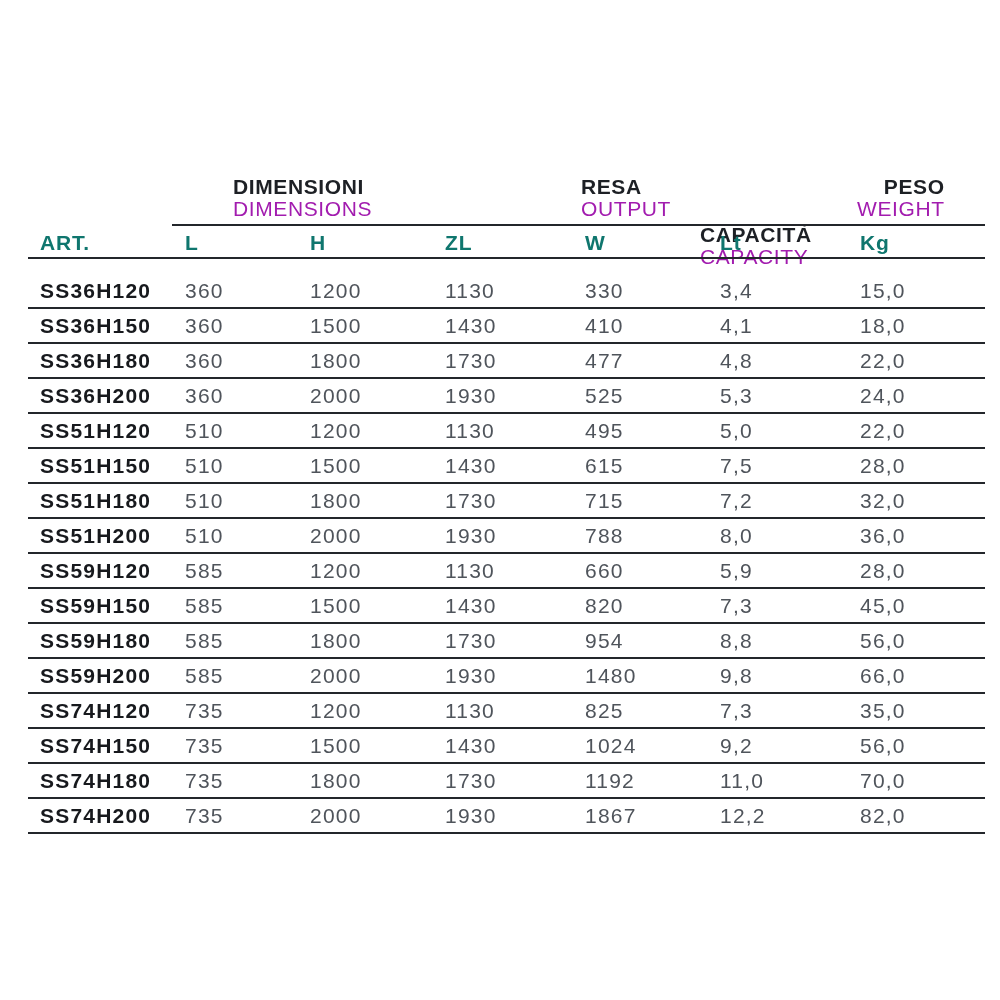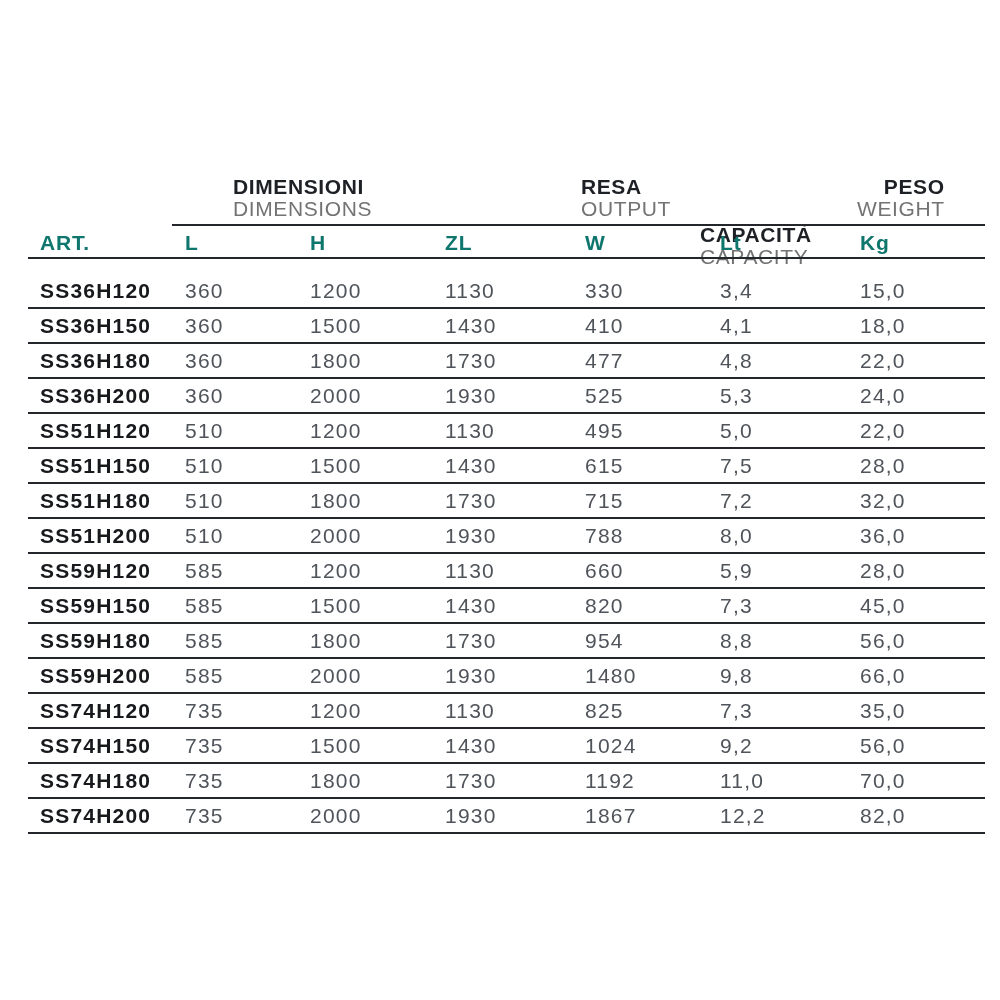--- a/index.html
+++ b/index.html
@@ -21,21 +21,21 @@
   .group-header .title {
     font-size: 21px;
     font-weight: 700;
     letter-spacing: 0.6px;
     color: #1d2025;
   }
   .group-header .subtitle {
     font-size: 21px;
     font-weight: 400;
     letter-spacing: 0.6px;
-    color: #737373;
+    color: #a21caf;
   }
   .gh-dimensions { left: 194px; margin-left: 39px; }
   .gh-output     { left: 581px; }
   .gh-capacity   { left: 700px; margin-top: 48px; }
   .gh-weight     { left: 857px; text-align: right; }
 
   
   .group-underline {
     position: absolute;
     left: 172px;

